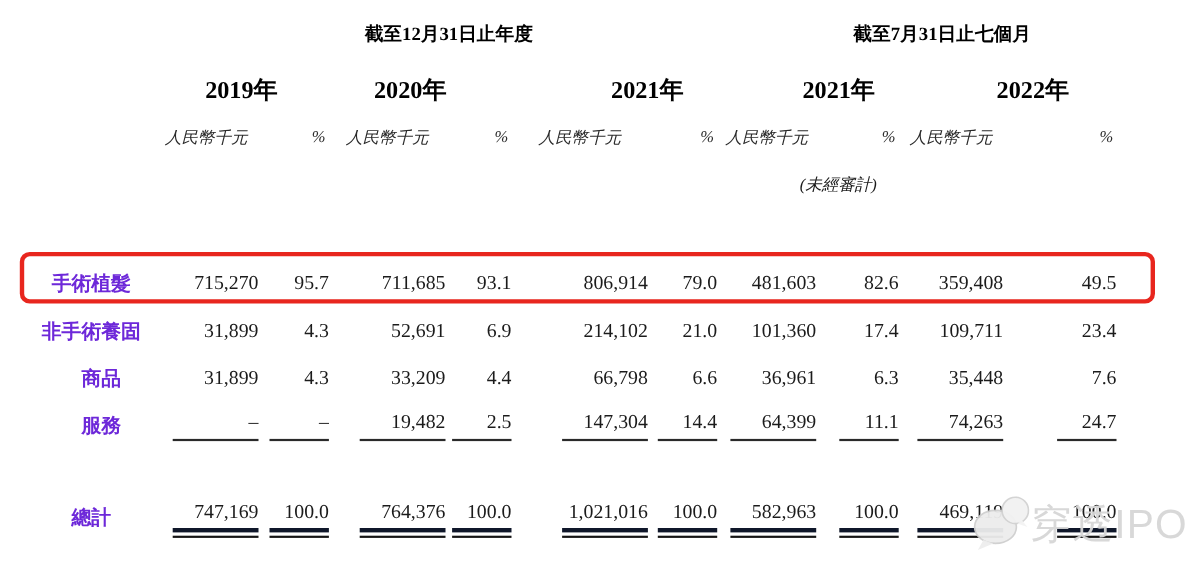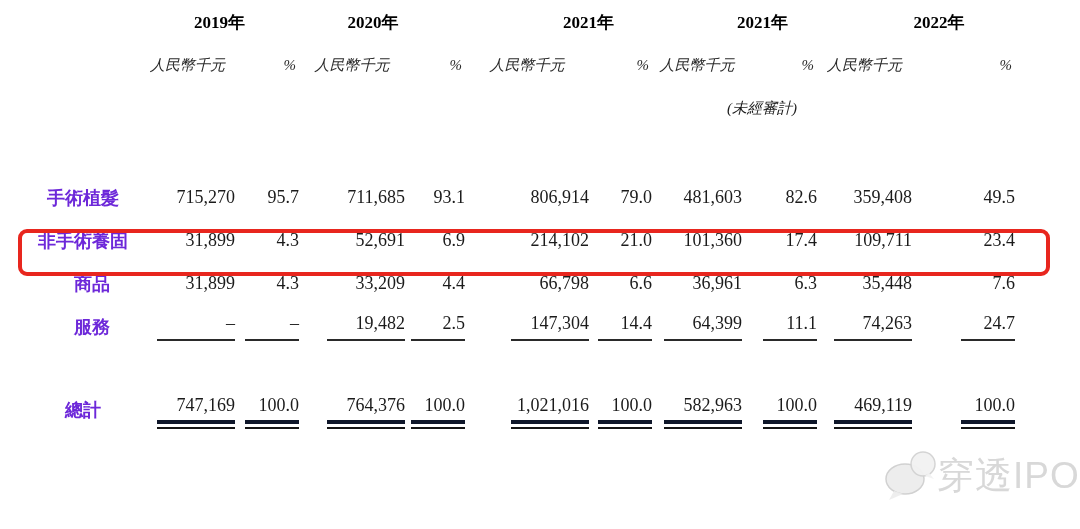--- a/index.html
+++ b/index.html
@@ -9,21 +9,21 @@
     overflow:hidden; color:#1b1b1b;
     font-family:"Liberation Serif","DejaVu Serif",serif;
   }
   table { border-collapse:collapse; table-layout:fixed; width:1015px; }
   th,td { padding:0; vertical-align:middle; font-weight:normal; }
 
   
   .r-group th { height:60px; font-size:17px; font-weight:bold; color:#000; text-align:center; }
   .g0 { padding-left:24px; }
   .g1 { padding-left:46px; }
-  .r-year th { height:44px; font-size:17px; font-weight:bold; color:#000; text-align:center; }
+  .r-year th { height:44px; font-size:22px; font-weight:bold; color:#000; text-align:center; }
   .y1 { padding-right:18px; }
   .y2 { padding-left:60px; }
   .y3 { padding-left:56px; }
   .y4 { padding-left:46px; }
   .r-unit td { height:42px; font-size:15px; font-style:italic; color:#2a2a2a; }
   .unit { text-align:center;font-family:Liberation Serif, serif; }
   .pct  { text-align:right; padding-right:3px; }
   .r-unaud td { height:44px; font-size:15px; font-style:italic; text-align:center; }
   .unaud { padding-left:55px; }
 
@@ -77,20 +77,25 @@
       <col style="width:106px">
         <col style="width:60px">
         <col style="width:124px">
       <col style="width:63px">
         <col style="width:90px">
         <col style="width:75px">
       <col style="width:95px">
         <col style="width:103px">
     </colgroup>
     <thead>
+      <tr class="r-group">
+        <td></td>
+        <th colspan="6" class="g0">截至12月31日止年度</th>
+        <th colspan="4" class="g1">截至7月31日止七個月</th>
+      </tr>
       <tr class="r-year">
         <td></td>
         <th colspan="2" class="y0">2019年</th>
         <th colspan="2" class="y1">2020年</th>
         <th colspan="2" class="y2">2021年</th>
         <th colspan="2" class="y3">2021年</th>
         <th colspan="2" class="y4">2022年</th>
       </tr>
       <tr class="r-unit">
         <td></td>

